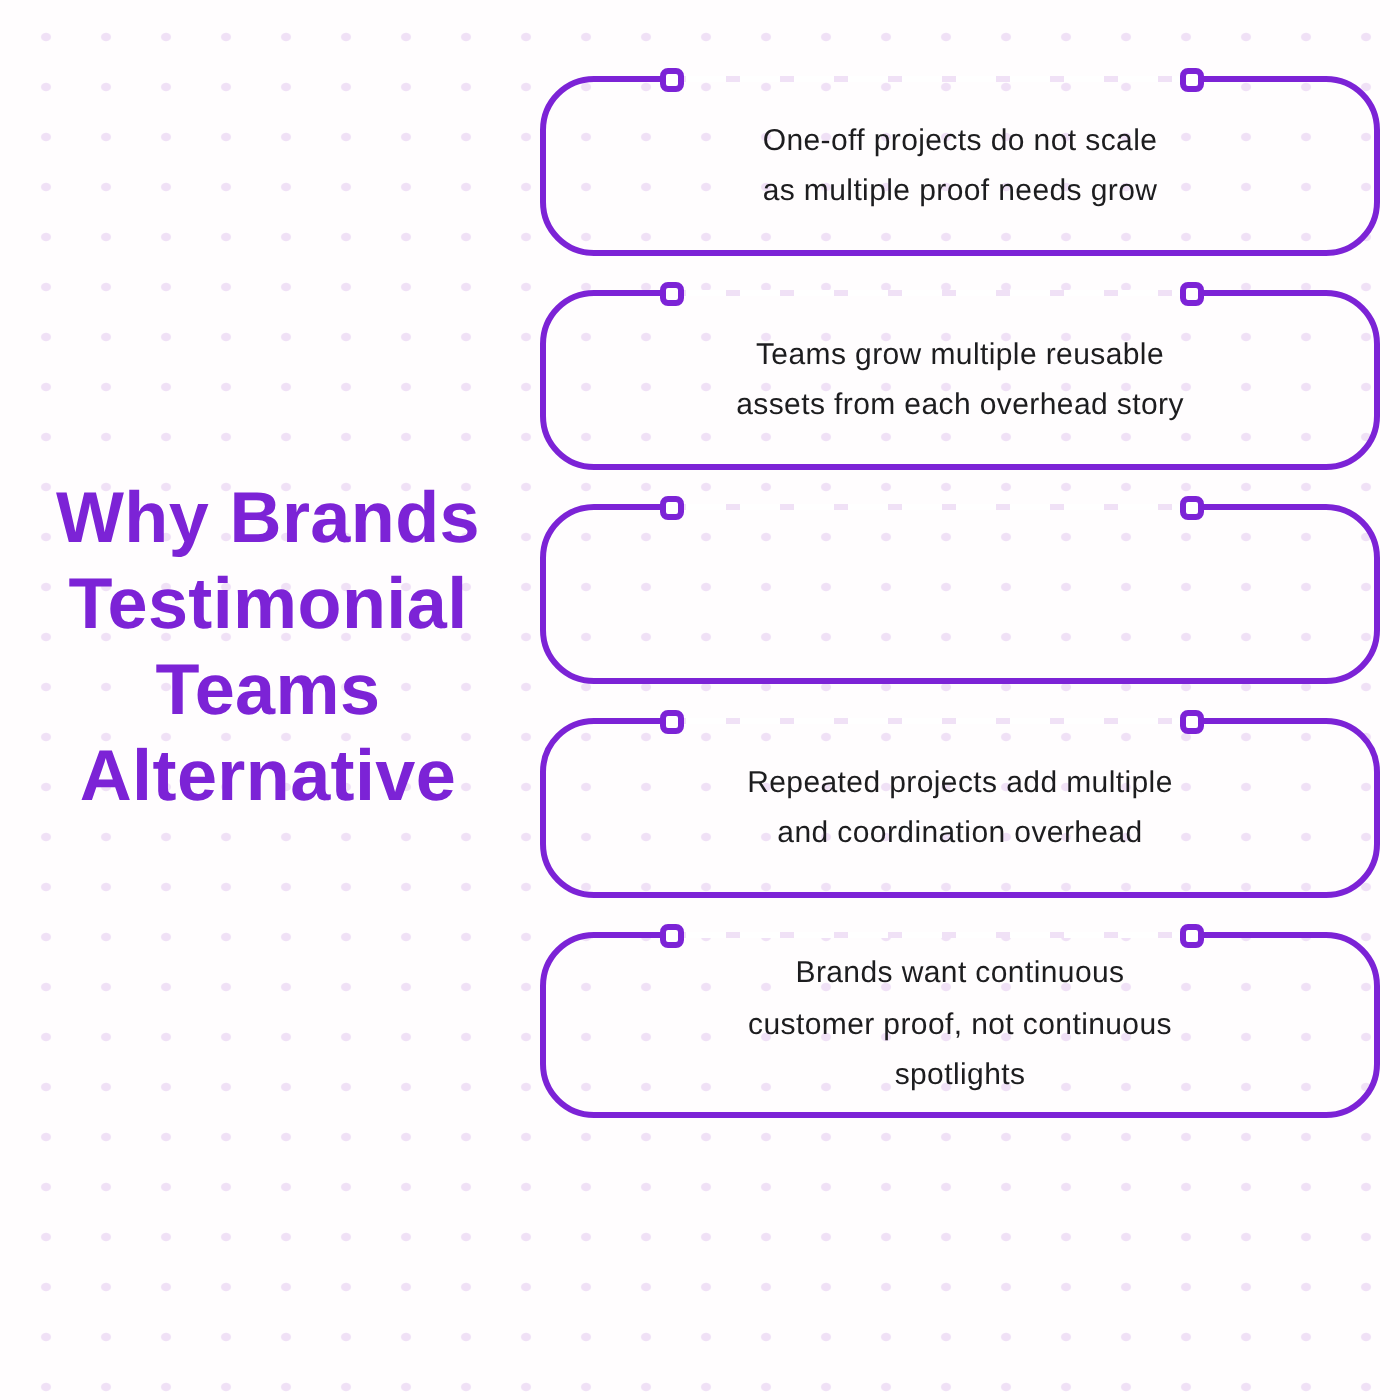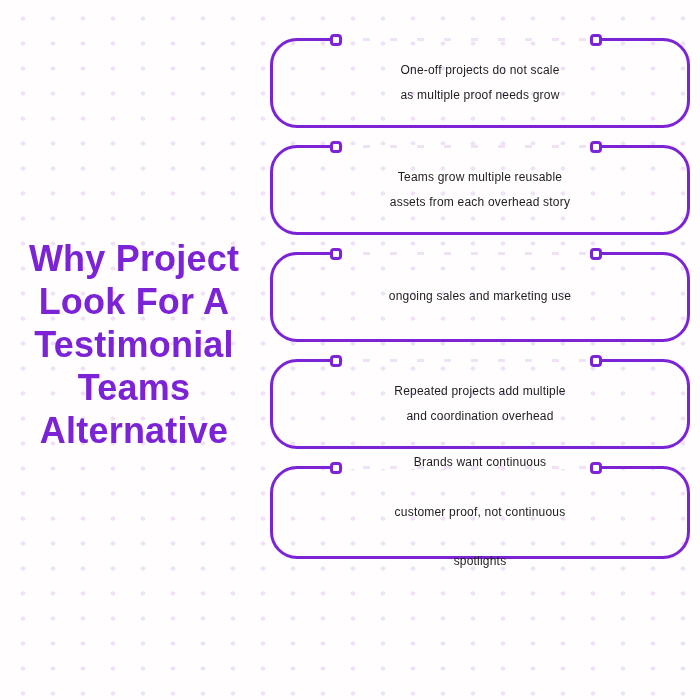--- a/index.html
+++ b/index.html
@@ -34,25 +34,25 @@
   .card {
     position: relative;
     box-sizing: border-box;
     height: 90px;
     border: 3px solid var(--purple, #7c23d6);
     border-radius: 27px;
     display: flex; flex-direction: column;
     align-items: center; justify-content: center;
     text-align: center;
     color: var(--ink, #1d1d1f);
-    font-size: 12px;
+    font-size: 15px;
     line-height: 25.5px;
     letter-spacing: 0.2px;
   }
-  .card.tall { height: 93px; gap: 24px; }
+  .card.tall { height: 93px; }
   .card .line { white-space: nowrap; }
   
   .gap-strip {
     position: absolute;
     top: -3px; left: 63px; width: 260px; height: 3px;
     background: repeating-linear-gradient(90deg,
       var(--dot, #f0e1f6) 0 7px,
       #ffffff 7px 27px);
   }
   .node {
@@ -66,22 +66,21 @@
   }
   .node.left  { left: 57px; }
   .node.right { left: 317px; }
 </style>
 </head>
 <body>
 
 <div class="canvas">
 
   <div class="title-block">
-    <div class="tline">Why Project</div>
-    <div class="tline">Look For A</div>
+    <div class="tline">Why Brands</div>
     <div class="tline">Testimonial</div>
     <div class="tline">Teams</div>
     <div class="tline">Alternative</div>
   </div>
 
   <div class="boxes">
 
     <div class="card">
       <div class="gap-strip"></div>
       <div class="node left"></div>
@@ -96,21 +95,20 @@
       <div class="node left"></div>
       <div class="node right"></div>
       <div class="line">Teams grow multiple reusable</div>
       <div class="line">assets from each overhead story</div>
     </div>
 
     <div class="card">
       <div class="gap-strip"></div>
       <div class="node left"></div>
       <div class="node right"></div>
-      <div class="line">ongoing sales and marketing use</div>
     </div>
 
     <div class="card">
       <div class="gap-strip"></div>
       <div class="node left"></div>
       <div class="node right"></div>
       <div class="line">Repeated projects add multiple</div>
       <div class="line">and coordination overhead</div>
     </div>
 

